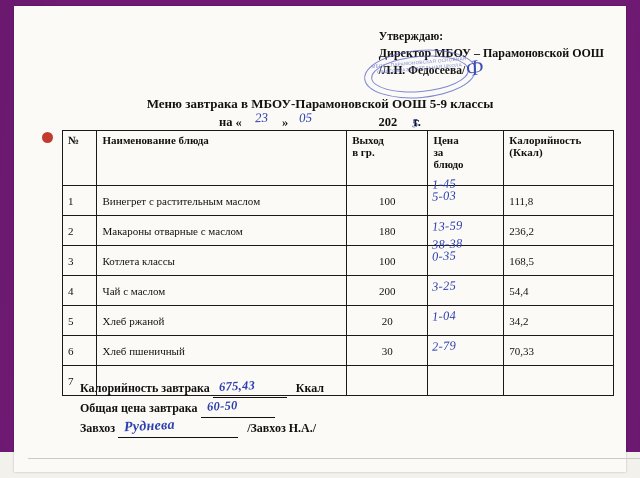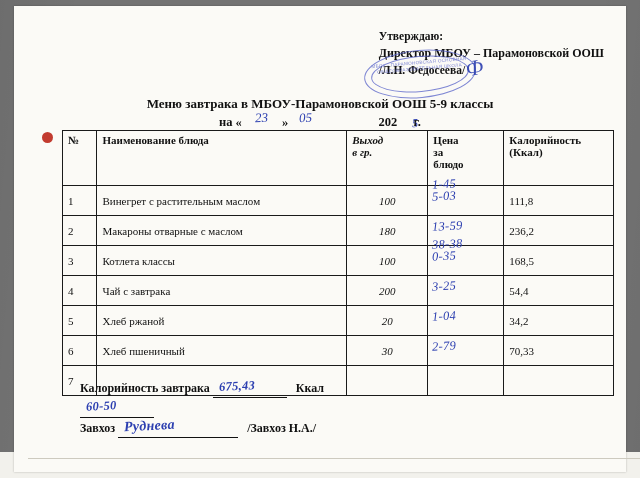--- a/index.html
+++ b/index.html
@@ -11,21 +11,21 @@
     height: 478px;
     background: #f2f1ec;
     font-family: "Liberation Serif", serif;
     color: #111;
     overflow: hidden;
   }
   .page {
     position: relative;
     width: 640px;
     height: 452px;
-    background: #737373;
+    background: #701a75;
   }
   
   .page:before {
     content: "";
     position: absolute;
     inset: 0;
     background: linear-gradient(95deg, rgba(0,0,0,0.05) 0%, rgba(0,0,0,0.0) 12%, rgba(0,0,0,0.0) 88%, rgba(0,0,0,0.045) 100%);
     pointer-events: none;
   }
   .sheet {
@@ -147,21 +147,21 @@
   }
   table.menu th {
     font-weight: bold;
     text-align: left;
     vertical-align: top;
     height: 48px;
     font-size: 11px;
   }
   th.c-num, td.c-num { width: 26px; text-align: center; }
   th.c-name, td.c-name { width: 272px; margin-left: 8px; }
-  th.c-out, td.c-out { width: 78px; text-align: center; font-style: italic; }
+  th.c-out, td.c-out { width: 78px; text-align: center; }
   th.c-price, td.c-price { width: 72px; }
   th.c-cal, td.c-cal { width: 104px; }
   td.c-num { text-align: left; padding-left: 6px; }
   table.menu td { height: 23px; }
   td.c-name { padding-left: 8px; }
   .price-cell {
     position: relative;
   }
   .hand {
     color: #2c3fb0;
@@ -303,21 +303,21 @@
           <td class="c-name">Котлета классы</td>
           <td class="c-out">100</td>
           <td class="c-price price-cell">
             <span class="hand p-a">38-38</span>
             <span class="hand p-b">0-35</span>
           </td>
           <td class="c-cal">168,5</td>
         </tr>
         <tr>
           <td class="c-num">4</td>
-          <td class="c-name">Чай с завтрака</td>
+          <td class="c-name">Чай с маслом</td>
           <td class="c-out">200</td>
           <td class="c-price price-cell">
             <span class="hand p-b">3-25</span>
           </td>
           <td class="c-cal">54,4</td>
         </tr>
         <tr>
           <td class="c-num">5</td>
           <td class="c-name">Хлеб ржаной</td>
           <td class="c-out">20</td>
@@ -347,20 +347,21 @@
 
     <div class="footer">
       <div class="row">
         <span>Калорийность завтрака</span>
         <span class="fill f1">
           <span class="hand">675,43</span>
         </span>
         <span class="tail">Ккал</span>
       </div>
       <div class="row">
+        <span>Общая цена завтрака</span>
         <span class="fill f2">
           <span class="hand">60-50</span>
         </span>
       </div>
       <div class="row">
         <span>Завхоз</span>
         <span class="fill f3">
           <span class="hand" style="color:#2c3fb0;font-size:14px">Руднева</span>
         </span>
         <span class="tail">/Завхоз Н.А./</span>

